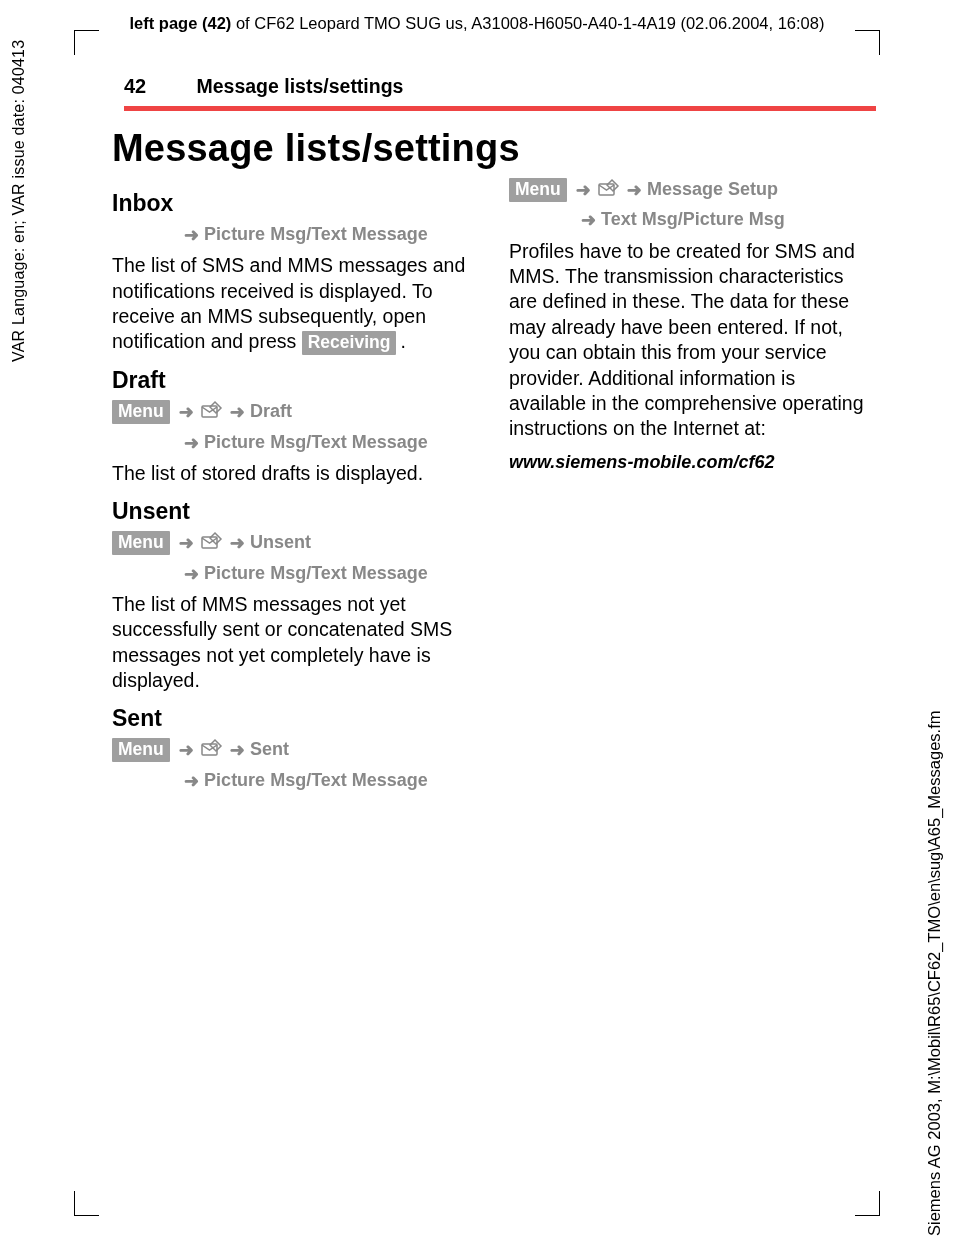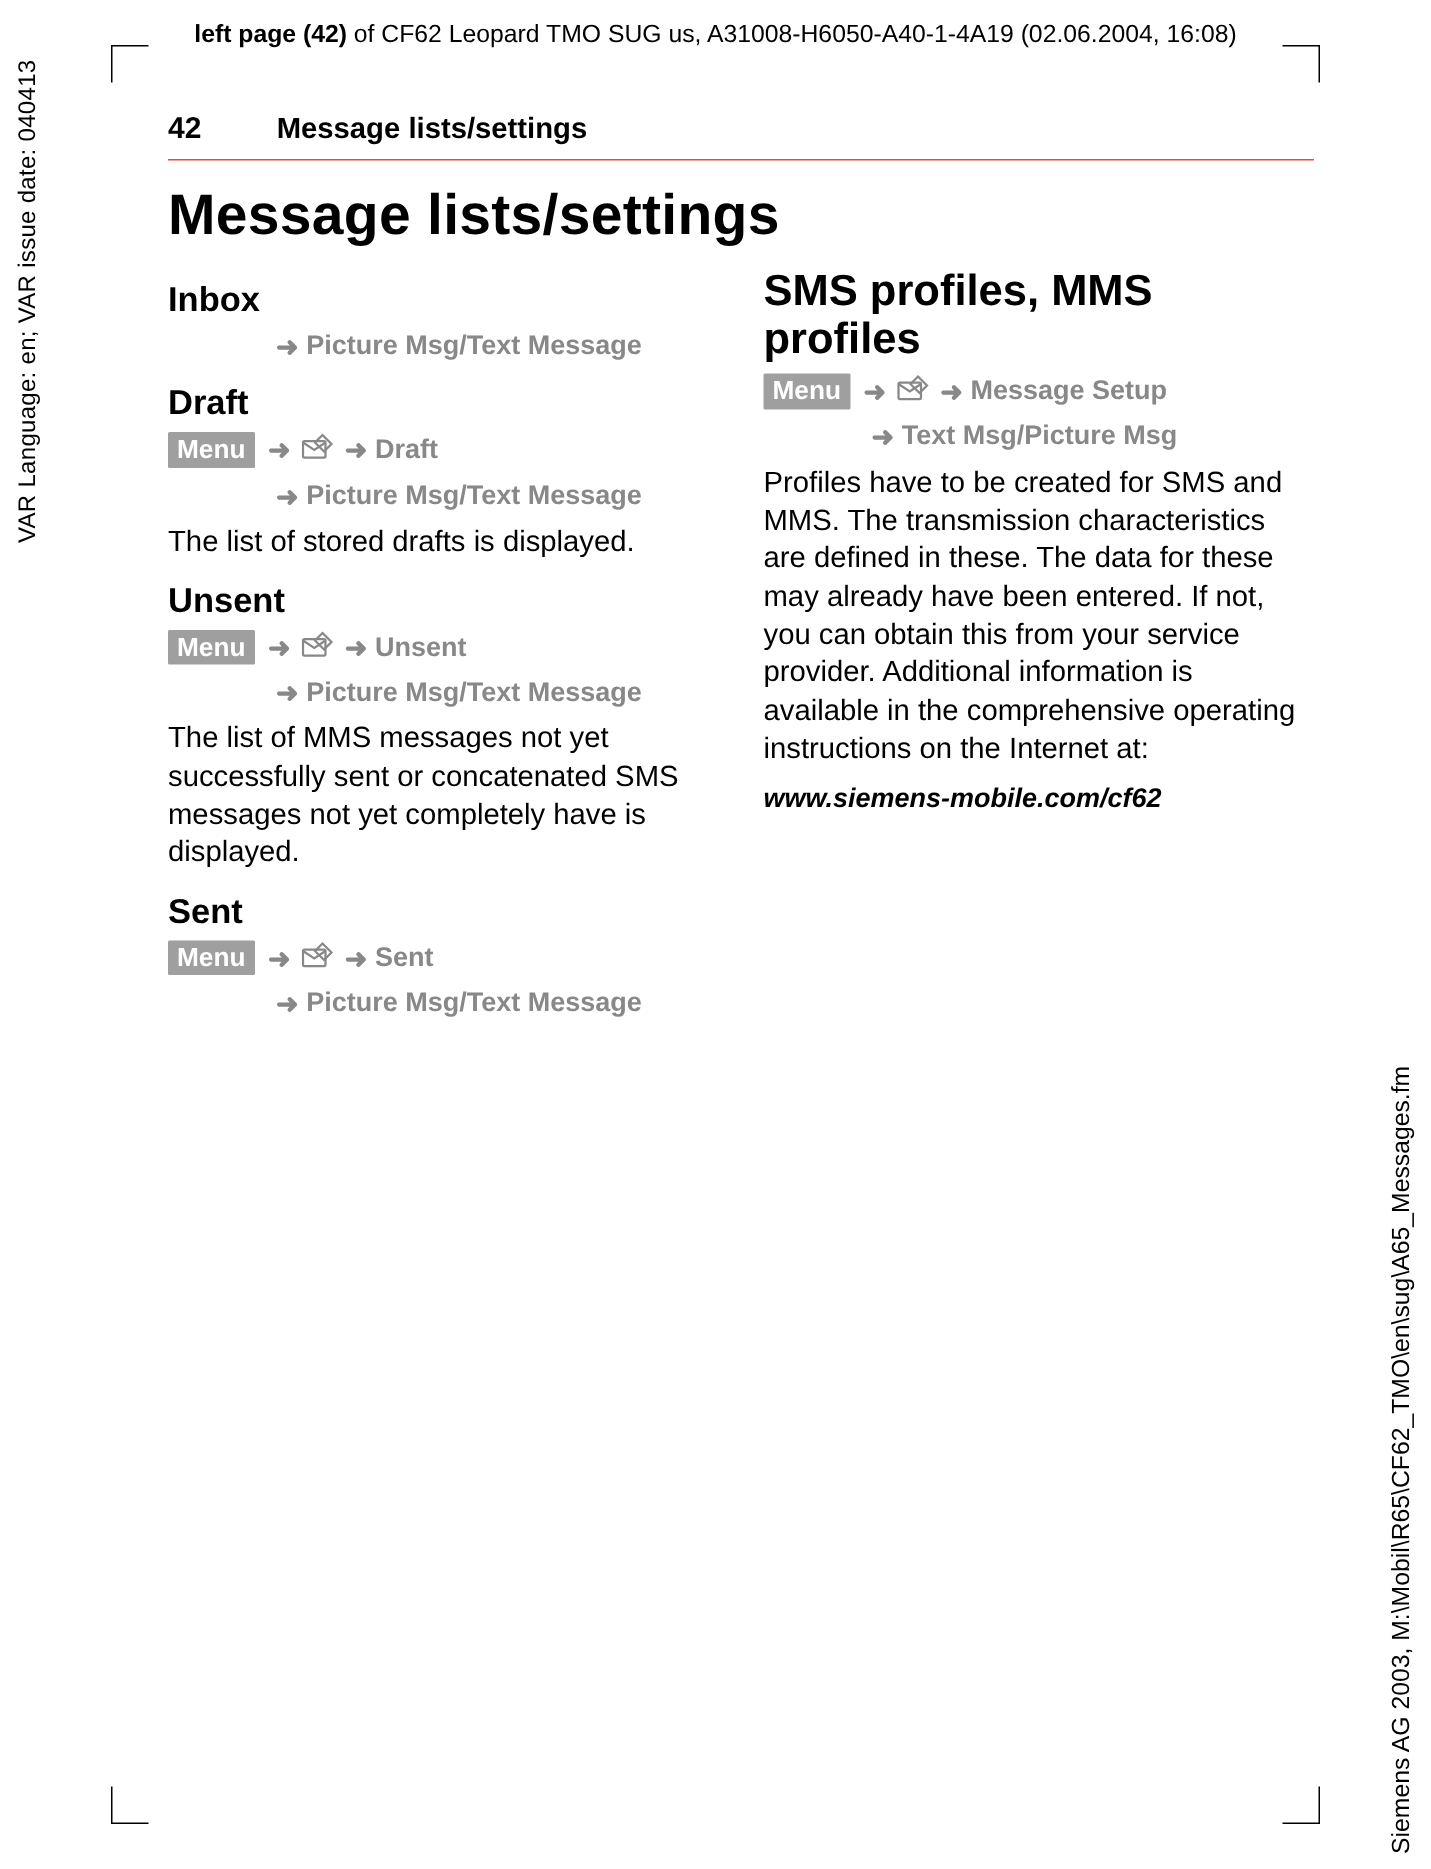--- a/index.html
+++ b/index.html
@@ -62,23 +62,24 @@
 
   .page {
     position: absolute;
     top: 75px;
     left: 112px;
     right: 78px;
     bottom: 75px;
   }
 
   .runhead {
-    border-bottom: 1px solid #ef4444;
+    border-bottom: 5px solid #ef4444;
     padding-bottom: 8px;
     margin-bottom: 16px;
+    margin-left: 12px;
   }
   .runhead .pg {
     font-weight: 700;
     font-size: 20px;
     display: inline-block;
     width: 68px;
   }
   .runhead .title {
     font-weight: 700;
     font-size: 19.5px;
@@ -178,20 +179,23 @@
 
   <div class="cols">
 
     <div class="col">
 
       <h2 class="subhead">Inbox</h2>
       <div class="nav-line nav-line-sub">
         <span class="arrow">➜</span>
         <span>Picture Msg/Text Message</span>
       </div>
+      <p class="para">
+        <span>The list of SMS and MMS messages and notifications received is displayed. To receive an MMS subsequently, open notification and press </span><span class="menu-badge">Receiving</span><span class="black">.</span>
+      </p>
 
       <h2 class="subhead">Draft</h2>
       <div class="nav-line">
         <span class="menu-badge">Menu</span>
         <span class="arrow">➜</span>
         <svg class="inline-icon" width="22" height="20" viewBox="0 0 22 20">
             <g fill="none" stroke="#888" stroke-width="1.5">
               <rect x="1" y="6" width="15" height="11" rx="1"></rect>
               <path d="M1 7l7.5 5L16 7"></path>
               <path d="M14 2l6 6-5 5-6-6z"></path>
@@ -240,21 +244,20 @@
         <span class="arrow">➜</span>
         <span>Sent</span>
       </div>
       <div class="nav-line nav-line-sub">
         <span class="arrow">➜</span>
         <span>Picture Msg/Text Message</span>
       </div>
     </div>
 
     <div class="col">
-      <h2 class="section-head">SMS profiles, MMS profiles</h2>
       <div class="nav-line">
         <span class="menu-badge">Menu</span>
         <span class="arrow">➜</span>
         <svg class="inline-icon" width="22" height="20" viewBox="0 0 22 20">
             <g fill="none" stroke="#888" stroke-width="1.5">
               <rect x="1" y="6" width="15" height="11" rx="1"></rect>
               <path d="M1 7l7.5 5L16 7"></path>
               <path d="M14 2l6 6-5 5-6-6z"></path>
             </g>
           </svg>

